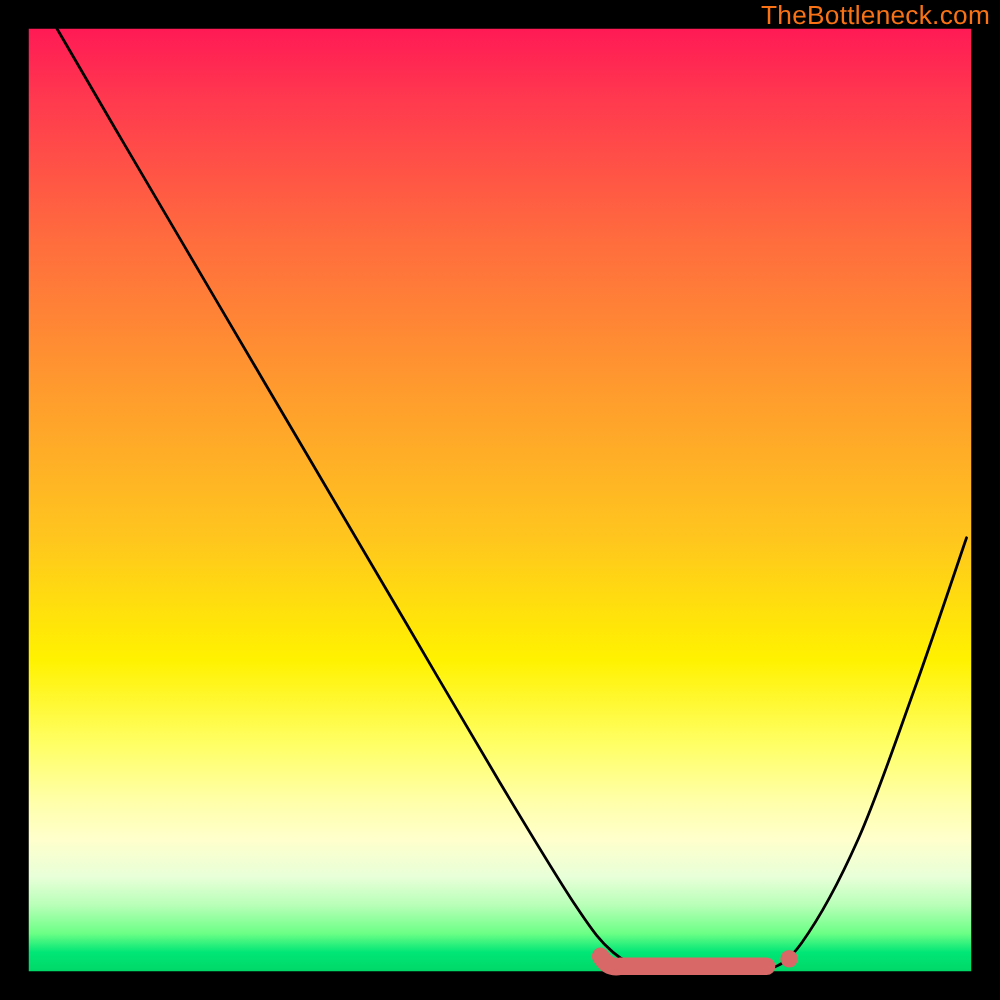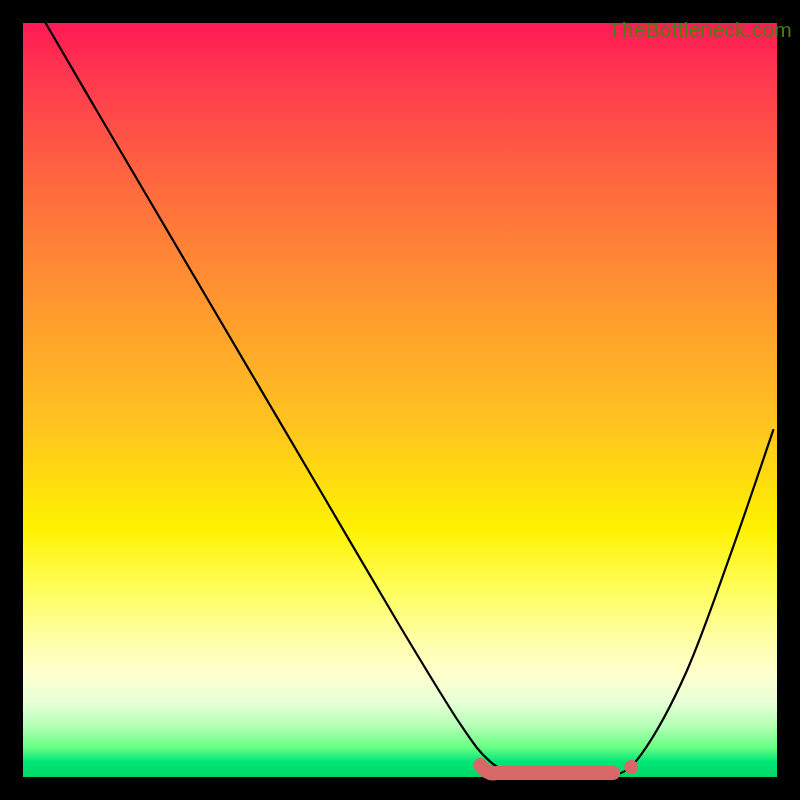--- a/index.html
+++ b/index.html
@@ -27,26 +27,26 @@
       #ffffaa 82%,
       #ffffcc 86%,
       #e8ffd8 90%,
       #b8ffb8 93%,
       #6bff85 96%,
       #00e676 98%,
       #00d868 100%);
   }
   .watermark {
     position: absolute;
-    top: 18px;
+    top: 1px;
     right: 8px;
     font-family: Arial, Helvetica, sans-serif;
     font-size: 21px;
     font-weight: 500;
-    color: #4d7c0f;
+    color: #f97316;
     letter-spacing: 0.2px;
   }
   svg.curve {
     position: absolute;
     left: 23px;
     top: 23px;
     width: 754px;
     height: 754px;
     overflow: visible;
   }

